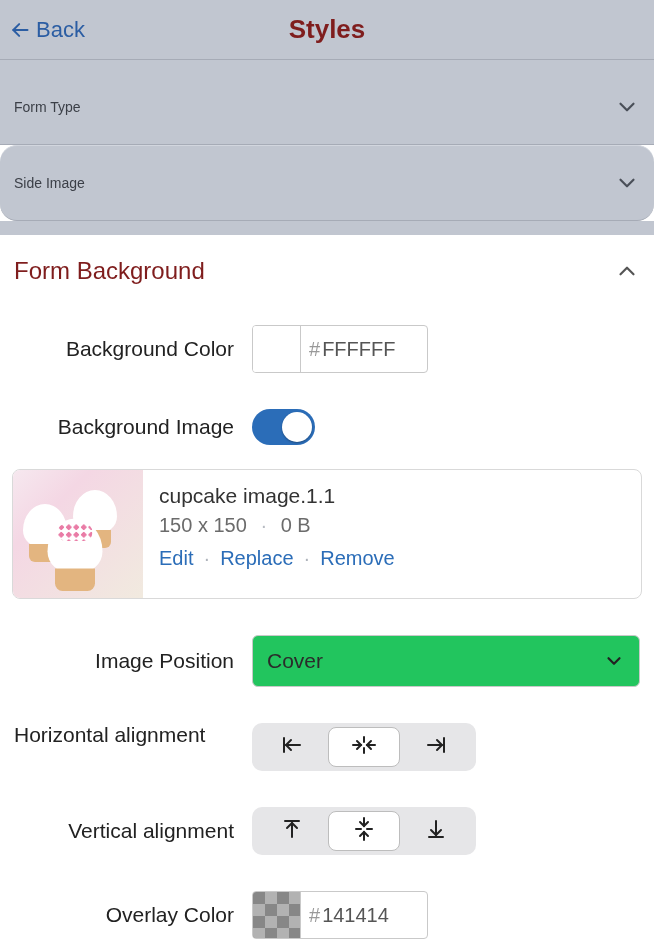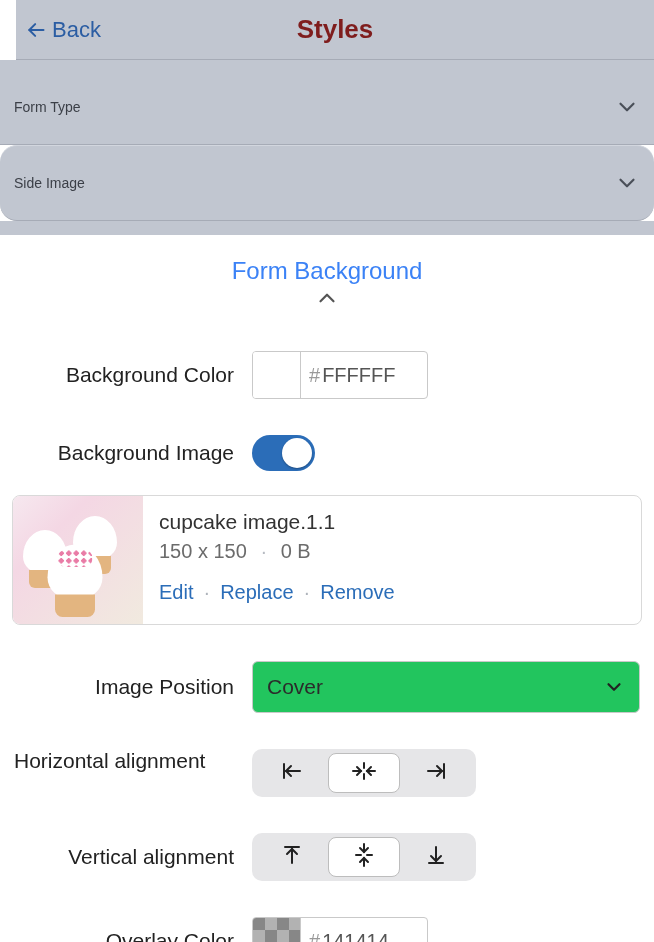--- a/index.html
+++ b/index.html
@@ -1,29 +1,29 @@
 <!DOCTYPE html>
 <html><head>
   <meta charset="utf-8">
   <style>
     * { box-sizing: border-box; margin: 0; padding: 0; font-family: -apple-system, BlinkMacSystemFont, "Segoe UI", Helvetica, Arial, sans-serif; }
     body { width: 654px; background: #fff; color: #2b2b2b; }
 
     
-    .header { position: relative; display:flex; align-items:center; justify-content:center; height:60px; background:#c1c6d0; border-bottom:1px solid #a6abb6;margin-left:16px; }
+    .header { position: relative; display:flex; align-items:center; justify-content:center; height:60px; background:#c1c6d0; border-bottom:1px solid #a6abb6; }
     .back-btn { position:absolute; left:10px; display:flex; align-items:center; gap:6px; color:#2b5da3; font-size:22px; cursor:pointer; }
     .header-title { font-size:26px; font-weight:700; color:#7f1d1d; }
 
     
     .section-collapsed { display:flex; align-items:center; justify-content:space-between; padding:24px 14px; background:#c1c6d0; border-bottom:1px solid #a6abb6; color:#3b3f47; font-size:14px; cursor:pointer; }
     .section-collapsed + .section-collapsed { border-top:1px solid #d2d6de;border-radius:17px; }
     .gap-band { height:10px; background:#c1c6d0; }
 
     
-    .section-expanded-header { display:flex; align-items:center; justify-content:space-between; padding:22px 14px 28px; background:#fff; color:#3b82f6; font-size:24px; cursor:pointer;flex-direction:column; }
+    .section-expanded-header { display:flex; align-items:center; justify-content:space-between; padding:22px 14px 28px; background:#fff; color:#7f1d1d; font-size:24px; cursor:pointer; }
 
     
     .row { display:flex; align-items:center; padding:12px 14px 24px; gap:18px; }
     .label { width:220px; text-align:right; font-size:21px; color:#222; }
     .label-left { width:220px; text-align:left; font-size:21px; color:#222; padding-left:0; }
     .controls { flex:1; display:flex; align-items:center; }
 
     
     .color-field { display:flex; border:1px solid #c9c9c9; border-radius:4px; overflow:hidden; height:48px; width:176px; }
     .swatch { width:48px; height:100%; border-right:1px solid #c9c9c9; background:#fff; }
@@ -51,21 +51,21 @@
     .thumb { width:130px; height:128px; background:linear-gradient(135deg,#f6e8ef 0%,#f4d7e4 30%,#f1eadf 100%); position:relative; }
     .cupcake { position:absolute; width:44px; height:44px; border-radius:50% 50% 44% 44%/60% 60% 40% 40%; background:#fff; }
     .cupcake::after{content:"";position:absolute;bottom:-14px;left:6px;width:32px;height:18px;background:#e3b580;border-radius:0 0 6px 6px;}
     .cupcake.c1{top:34px;left:10px;}
     .cupcake.c2{top:20px;left:60px;}
     .cupcake.c3{top:54px;left:40px;transform:scale(1.25);}
     .cupcake.c3::before{content:"";position:absolute;top:4px;left:8px;width:28px;height:14px;border-radius:10px;background:radial-gradient(circle,#e97ca6 2px,transparent 2px);background-size:6px 6px;}
     .card-info { flex:1; padding:14px 16px; display:flex; flex-direction:column; gap:6px; }
     .file-name { font-size:21px; color:#333; }
     .file-meta { font-size:20px; color:#6b6b6b; }
-    .file-actions { display:flex; gap:10px; font-size:20px; align-items:center; margin-top:12px; }
+    .file-actions { display:flex; gap:10px; font-size:20px; align-items:center; margin-top:4px; }
     .file-actions a { color:#2b6db8; cursor:pointer; }
     .file-actions .dot { color:#aeb3bb; }
 
     
     .select { flex:1; max-width:400px; height:52px; border:1px solid #c9c9c9; border-radius:6px; display:flex; align-items:center; justify-content:space-between; padding:0 14px; font-size:21px; cursor:pointer; background:#22c55e; }
 
     
     .segmented { display:flex; align-items:center; background:#e6e6e8; border-radius:10px; padding:4px; gap:0; height:48px; }
     .seg-btn { width:72px; height:40px; display:flex; align-items:center; justify-content:center; border-radius:8px; cursor:pointer; color:#333; }
     .seg-btn.selected { background:#fff; border:1px solid #bdbdbd; }

